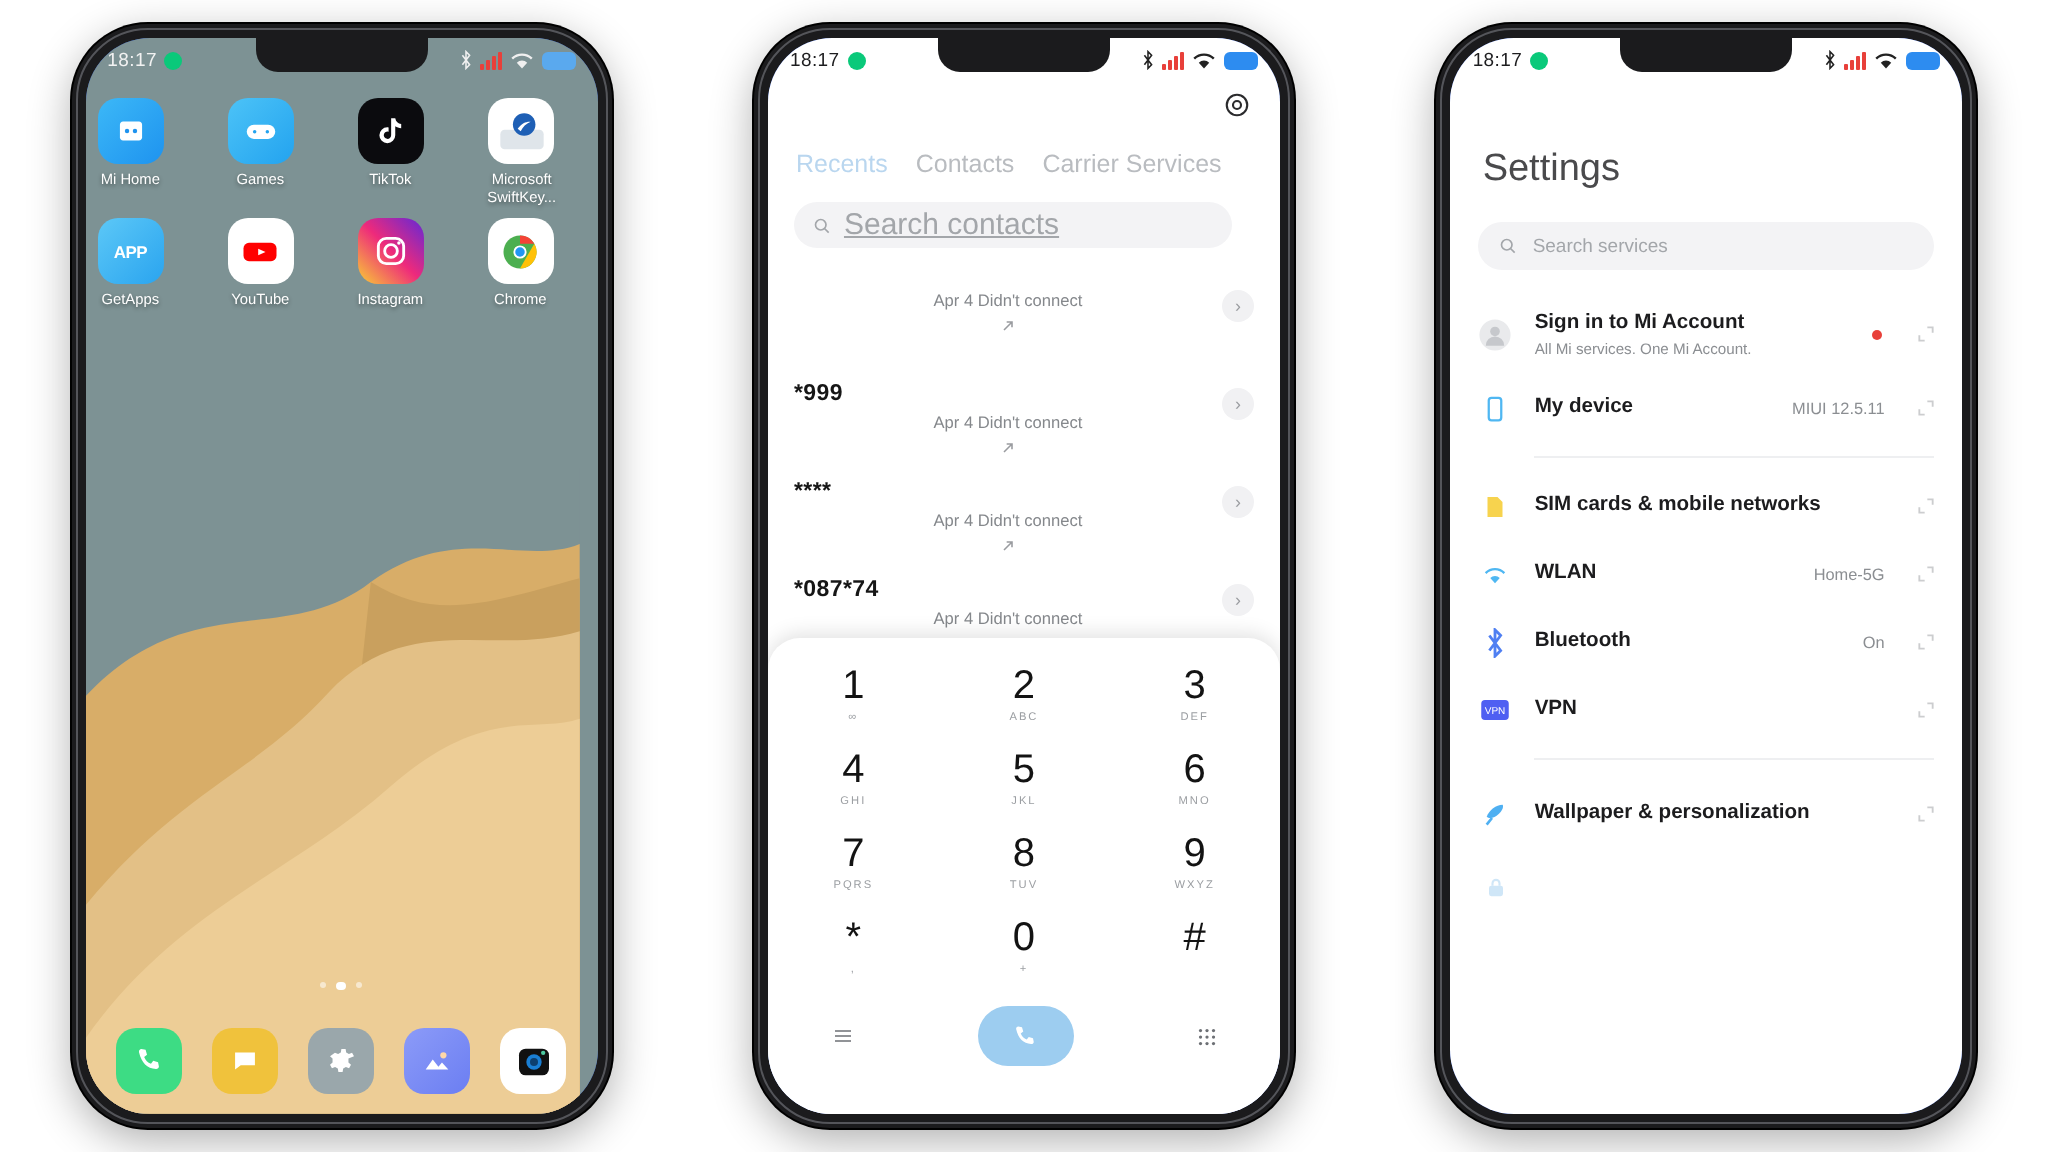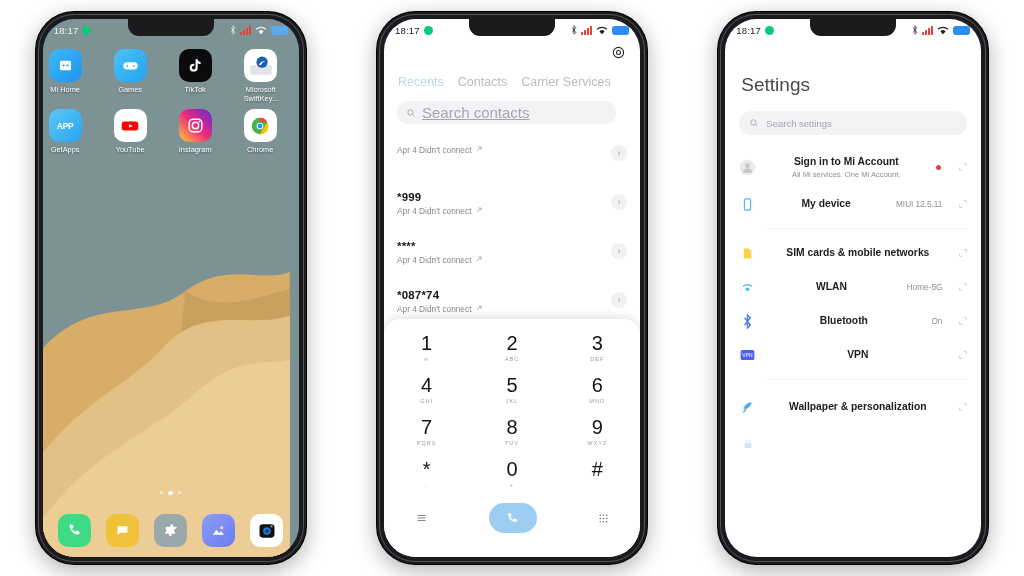--- a/index.html
+++ b/index.html
@@ -80,21 +80,21 @@
   .tabs{ position:absolute; top:56px; left:14px; right:0; display:flex; gap:14px; font-size:12.5px;}
   .tab{ color:#b9bcc0; white-space:nowrap; }
   .tab.active{ color:#b9d6ef; }
   .searchbar{ position:absolute; top:82px; left:13px; right:24px; height:23px; border-radius:12px;
               background:#f3f3f5; display:flex; align-items:center; gap:6px; padding:0 9px;
               font-size:15px; color:#a3a6aa;text-decoration:underline; }
   .calllist{ position:absolute; top:116px; left:0; right:0; bottom:0; }
   .callrow{ display:flex; align-items:flex-start; padding:7px 13px 7px 13px; height:49px;}
   .callmain{ flex:1; }
   .callnum{ font-size:11.5px; font-weight:bold; color:#161616; letter-spacing:.2px;}
-  .callsub{ font-size:8.3px; color:#85888c; margin-top:3px; display:flex; gap:4px;}
+  .callsub{ font-size:8.3px; color:#85888c; margin-top:3px; display:flex; align-items:center; gap:4px;flex-direction:column;}
   .chev{ width:16px;height:16px;border-radius:50%; background:#f1f1f3; display:flex;align-items:center;
          justify-content:center; color:#9a9ca0; font-size:9px; margin-top:3px;}
   .keypad{ position:absolute; left:0; right:0; bottom:0; height:238px; background:#fff;
            border-top-left-radius:16px; border-top-right-radius:16px;
            box-shadow:0 -2px 10px rgba(0,0,0,.12); padding-top:8px; }
   .keyrow{ display:flex; }
   .key{ flex:1; height:42px; display:flex; flex-direction:column; align-items:center; justify-content:center;}
   .keynum{ font-size:20px; color:#131313; line-height:1; font-weight:400;}
   .keysub{ font-size:5.6px; color:#9b9ea2; letter-spacing:1px; margin-top:3px; height:7px;}
   .keybottom{ display:flex; align-items:center; justify-content:space-around; height:46px; }
@@ -103,21 +103,21 @@
 
   
   .settings{ position:absolute; inset:0; background:#fff; overflow:hidden;}
   .set-title{ position:absolute; top:55px; left:16px; font-size:19px; color:#4a4a4c; font-weight:400;}
   .set-search{ position:absolute; top:92px; left:14px; right:14px; height:24px; border-radius:13px;
                background:#f3f3f5; display:flex; align-items:center; gap:7px; padding:0 10px;
                font-size:9.5px; color:#a3a6aa;}
   .setlist{ position:absolute; top:128px; left:0; right:0; bottom:0; }
   .setrow{ display:flex; align-items:center; padding:0 14px; min-height:34px; gap:11px;}
   .seticon{ width:17px; height:17px; flex:0 0 17px; display:flex; align-items:center; justify-content:center;}
-  .settext{ flex:1;text-align:center; }
+  .settext{ flex:1; }
   .setlabel{ font-size:10.3px; color:#1c1c1e; font-weight:bold; line-height:1.32;}
   .setsub{ font-size:7.6px; color:#8b8e92; margin-top:1.5px;}
   .setval{ font-size:8.2px; color:#8b8e92; margin-right:6px; white-space:nowrap;}
   .reddot{ width:5px;height:5px;border-radius:50%;background:#e8403a; margin-right:7px;}
   .arrowmini{ width:8px;height:8px; opacity:.5; flex:0 0 8px;}
   .divider{ height:1px; background:#eeeff1; margin:7px 14px 7px 42px;}
 </style>
 </head>
 <body>
 
@@ -508,21 +508,21 @@
           </div>
         </div>
 
         <div class="set-title">Settings</div>
 
         <div class="set-search">
           <svg width="10" height="10" viewBox="0 0 24 24">
             <circle cx="10.5" cy="10.5" r="6.3" fill="none" stroke="#a3a6aa" stroke-width="2"></circle>
             <line x1="15" y1="15" x2="20" y2="20" stroke="#a3a6aa" stroke-width="2"></line>
           </svg>
-          <span>Search settings</span>
+          <span>Search services</span>
         </div>
 
         <div class="setlist">
 
           <div class="setrow" style="min-height:40px">
             <div class="seticon">
               <svg width="17" height="17" viewBox="0 0 24 24">
                   <circle cx="12" cy="12" r="11" fill="#e9eaec"></circle>
                   <circle cx="12" cy="9.5" r="3.4" fill="#c6c8cc"></circle>
                   <path d="M5.5 19.5a6.5 6.5 0 0 1 13 0z" fill="#c6c8cc"></path>

